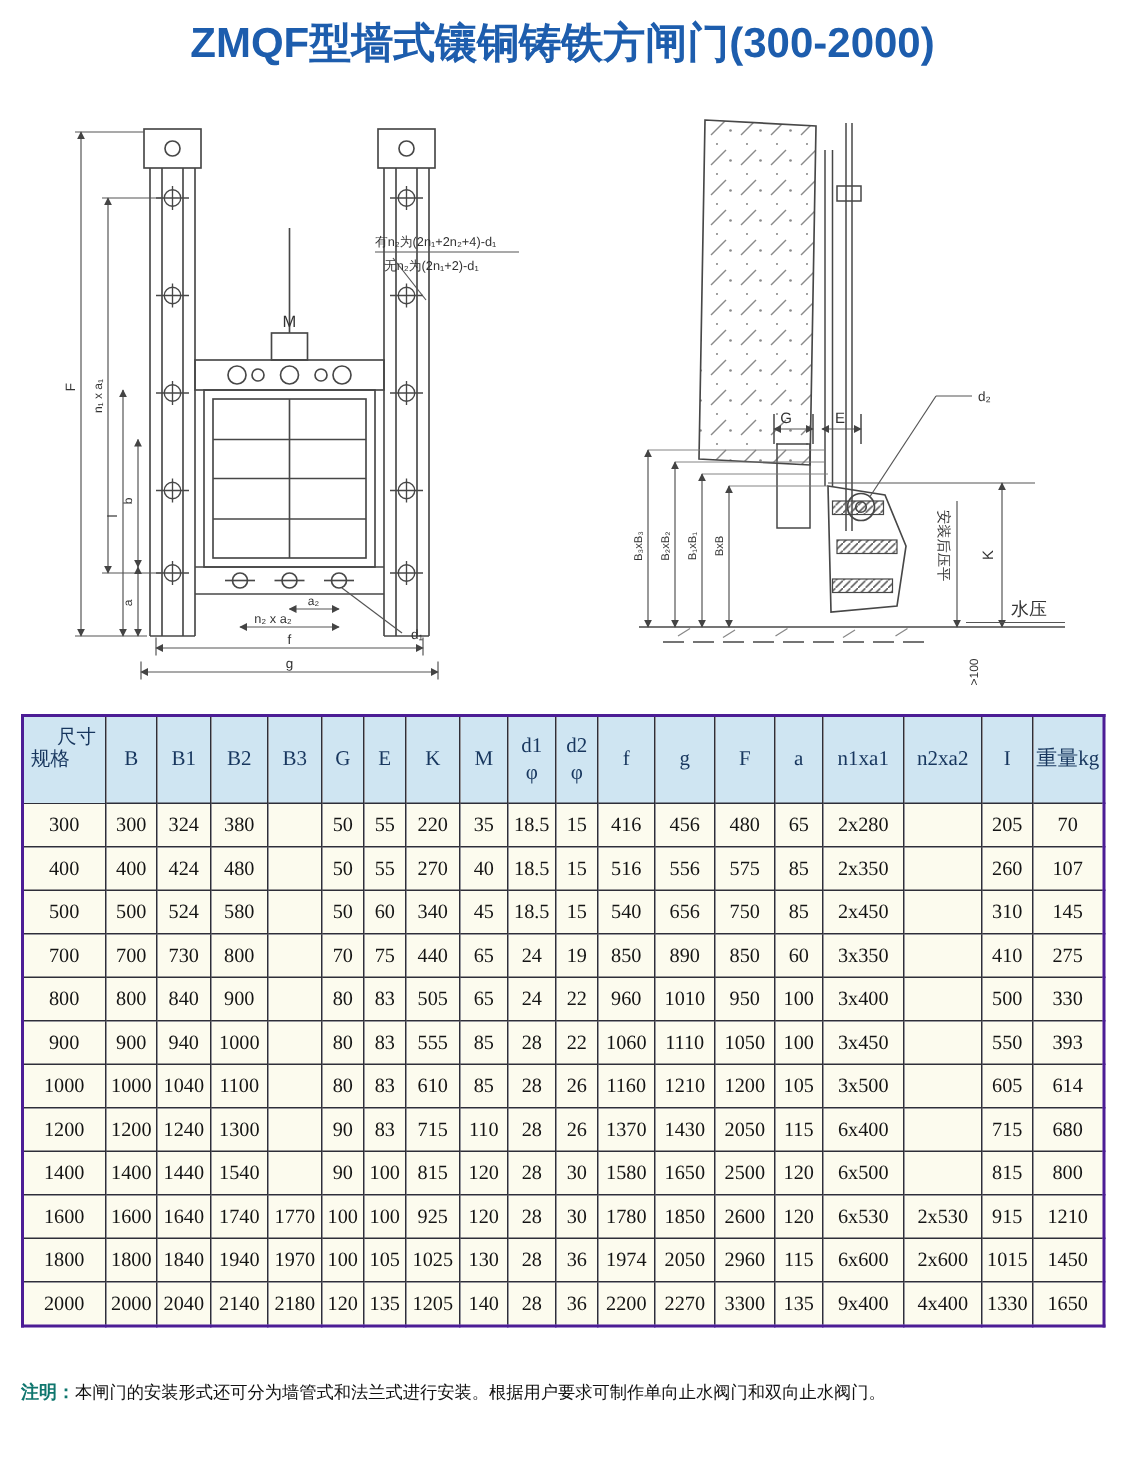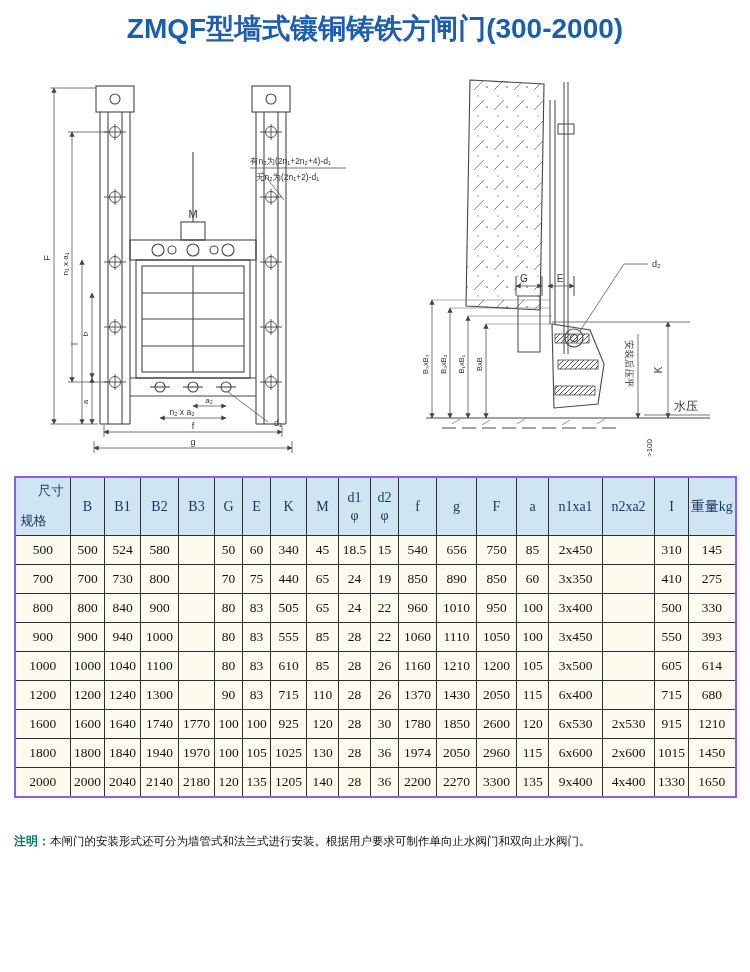--- a/index.html
+++ b/index.html
@@ -13,21 +13,21 @@
     font-weight:bold;font-size:28px;color:#1d5dad;letter-spacing:0px;
   }
   .diagrams{
     display:flex;justify-content:center;align-items:flex-start;
     gap:64px;margin-top:24px;height:396px;
   }
   .diagrams svg{display:block;}
   
   table.spec{
     border-collapse:collapse;table-layout:fixed;width:722px;
-    margin:8px auto 0 auto;border:2px solid #8b5cf6;
+    margin:8px auto 0 auto;border:2px solid #4c1d95;
   }
   table.spec th,table.spec td{
     border:1px solid #2e2e38;text-align:center;vertical-align:middle;
     padding:0;overflow:hidden;
   }
   table.spec thead th{
     background:#cfe5f2;color:#17365e;height:57px;
     font-weight:normal;font-size:14px;line-height:1.25;
     font-family:"Liberation Serif", serif;
   }
@@ -35,21 +35,21 @@
     background:#fcfbee;height:28px;font-size:13.5px;color:#141414;
   }
   th.corner{
     position:relative;
     background:
       linear-gradient(to bottom right,
         rgba(0,0,0,0) 48.8%, #2e2e38 48.8%, #2e2e38 51.2%, rgba(0,0,0,0) 51.2%),
       #cfe5f2;
   }
   th.corner .c-top{position:absolute;top:5px;right:6px;font-size:13px;}
-  th.corner .c-bot{position:absolute;bottom:6px;left:5px;font-size:13px;}
+  th.corner .c-bot{position:absolute;bottom:21px;left:5px;font-size:13px;}
   
   .note{margin:36px 14px 0 14px;font-size:11.5px;line-height:1.3;}
   .note b{font-family:"Liberation Sans", sans-serif;font-size:12px;color:#0f766e;}
   .dim-text{font-family:"Liberation Sans", sans-serif;fill:#333;}
 </style>
 </head>
 <body>
 
 <h1 class="page-title">ZMQF型墙式镶铜铸铁方闸门(300-2000)</h1>
 
@@ -322,20 +322,62 @@
         <th>F</th>
         <th>a</th>
         <th>n1xa1</th>
         <th>n2xa2</th>
         <th>I</th>
         <th>重量kg</th>
       </tr>
     </thead>
   <tbody>
       <tr>
+        <td>300</td>
+        <td>300</td>
+        <td>324</td>
+        <td>380</td>
+        <td></td>
+        <td>50</td>
+        <td>55</td>
+        <td>220</td>
+        <td>35</td>
+        <td>18.5</td>
+        <td>15</td>
+        <td>416</td>
+        <td>456</td>
+        <td>480</td>
+        <td>65</td>
+        <td>2x280</td>
+        <td></td>
+        <td>205</td>
+        <td>70</td>
+      </tr>
+      <tr>
+        <td>400</td>
+        <td>400</td>
+        <td>424</td>
+        <td>480</td>
+        <td></td>
+        <td>50</td>
+        <td>55</td>
+        <td>270</td>
+        <td>40</td>
+        <td>18.5</td>
+        <td>15</td>
+        <td>516</td>
+        <td>556</td>
+        <td>575</td>
+        <td>85</td>
+        <td>2x350</td>
+        <td></td>
+        <td>260</td>
+        <td>107</td>
+      </tr>
+      <tr>
         <td>500</td>
         <td>500</td>
         <td>524</td>
         <td>580</td>
         <td></td>
         <td>50</td>
         <td>60</td>
         <td>340</td>
         <td>45</td>
         <td>18.5</td>
@@ -448,20 +490,41 @@
         <td>1370</td>
         <td>1430</td>
         <td>2050</td>
         <td>115</td>
         <td>6x400</td>
         <td></td>
         <td>715</td>
         <td>680</td>
       </tr>
       <tr>
+        <td>1400</td>
+        <td>1400</td>
+        <td>1440</td>
+        <td>1540</td>
+        <td></td>
+        <td>90</td>
+        <td>100</td>
+        <td>815</td>
+        <td>120</td>
+        <td>28</td>
+        <td>30</td>
+        <td>1580</td>
+        <td>1650</td>
+        <td>2500</td>
+        <td>120</td>
+        <td>6x500</td>
+        <td></td>
+        <td>815</td>
+        <td>800</td>
+      </tr>
+      <tr>
         <td>1600</td>
         <td>1600</td>
         <td>1640</td>
         <td>1740</td>
         <td>1770</td>
         <td>100</td>
         <td>100</td>
         <td>925</td>
         <td>120</td>
         <td>28</td>

